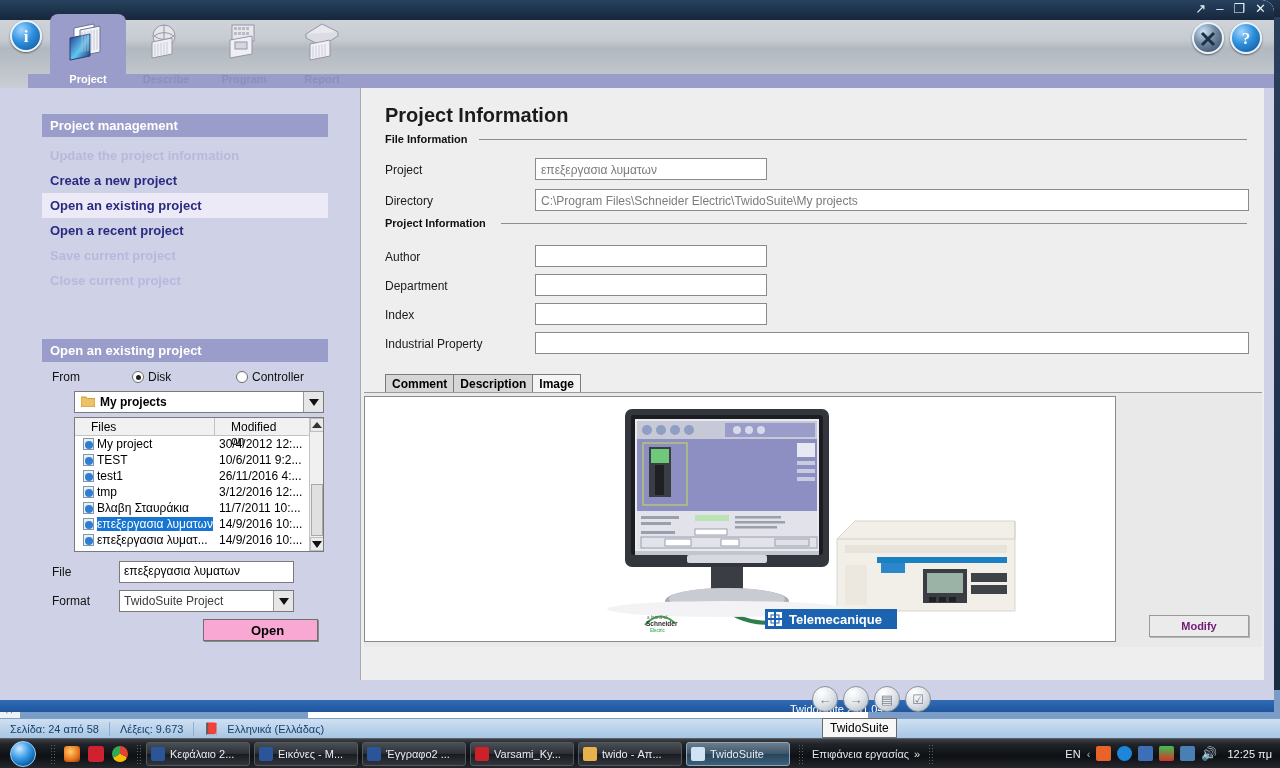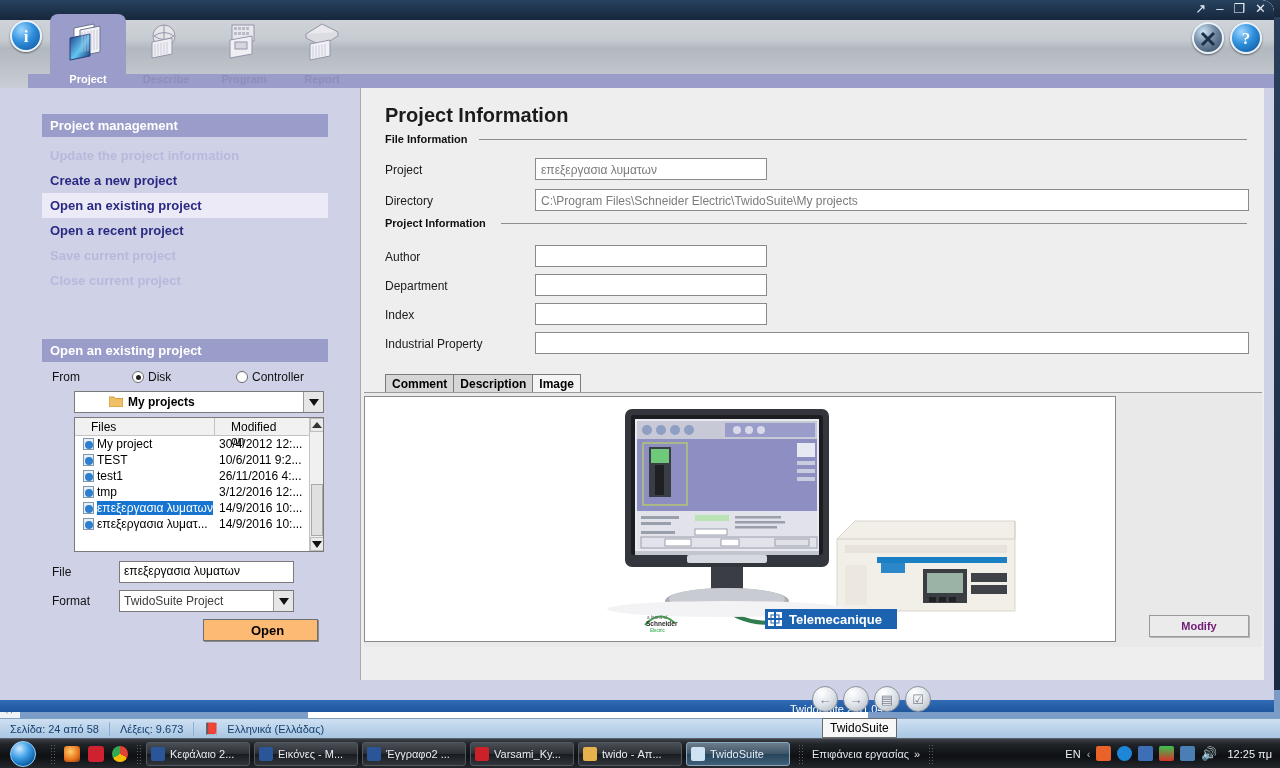--- a/index.html
+++ b/index.html
@@ -105,21 +105,21 @@
   #oe-panel { position:absolute; left:0; top:225px; width:286px; padding-bottom:8px;}
   #oe-body { padding:8px 10px 10px 10px; }
   .row { display:flex; align-items:center; margin-bottom:7px; }
   .lbl-sm { font-size:12px; color:#111; }
   .radio { width:12px; height:12px; border-radius:50%; border:1px solid #6b6b6b;
      background:#fff; display:inline-block; position:relative; margin-right:4px; }
   .radio.on::after { content:""; position:absolute; left:2.5px; top:2.5px; width:5px; height:5px;
      border-radius:50%; background:#222; }
   #combo-folder { margin:2px 0 4px 22px; width:250px; height:22px; background:#fff;
      border:1px solid #7a7a7a; display:flex; align-items:center; font-weight:bold;
-     font-size:12px;padding-left:28px; }
+     font-size:12px; }
   .combo-arrow { margin-left:auto; width:20px; height:20px; background:#e6e6e6;
      border-left:1px solid #9a9a9a; display:flex; align-items:center; justify-content:center; }
   .cv-big { border-left:5px solid transparent; border-right:5px solid transparent;
      border-top:7px solid #111; }
   #filelist { margin-left:22px; width:250px; height:135px; background:#fff;
      border:1px solid #7a7a7a; position:relative; overflow:hidden; }
   #fl-head { display:flex; height:18px; background:#f1f1f1; border-bottom:1px solid #c3c3c3;
      font-size:12px; }
   #fl-head div { padding:2px 16px; }
   .fh1 { width:140px; border-right:1px solid #c3c3c3; }
@@ -136,21 +136,21 @@
   #fl-scroll { position:absolute; right:0; top:0; width:14px; height:133px; background:#f0f0f0;
      border-left:1px solid #c3c3c3; }
   .sb-btn { width:14px; height:14px; background:#eaeaea; border:1px solid #bdbdbd;
      display:flex; align-items:center; justify-content:center; }
   #sb-thumb { position:absolute; left:1px; top:66px; width:12px; height:52px; background:#e0e0e0;
      border:1px solid #a9a9a9; }
   #inp-file { margin-left:0; width:175px; height:22px; background:#fff; border:1px solid #7a7a7a;
      font-size:12px; padding:2px 4px; }
   #combo-format { width:175px; height:22px; background:#fff; border:1px solid #7a7a7a;
      display:flex; align-items:center; font-size:12px; color:#3d3d3d; padding-left:4px; }
-  #btn-open { margin-left:auto; width:115px; height:22px; background:#fdba74;
+  #btn-open { margin-left:auto; width:115px; height:22px; background:#f9a8d4;
      border:1px solid #6f6f6f; box-shadow: 1px 1px 0 #8a8a8a; font-size:13px; font-weight:bold;
      display:flex; align-items:center; justify-content:center;padding-left:14px; }
 
   
   #pi-title { position:absolute; left:24px; top:16px; font-size:20px; font-weight:bold; color:#1b1b1b; }
   .grouphdr { position:absolute; font-size:11px; font-weight:bold; color:#111; }
   .groupline { position:absolute; height:1px; background:#8d8d8d; }
   .fld-label { position:absolute; font-size:12px; color:#1b1b1b; }
   .fld { position:absolute; height:22px; background:#ffffff; border:1px solid #8a8a8a;
      font-size:12px; color:#7b7b7b; padding:2px 5px; line-height:18px; overflow:hidden;
@@ -436,20 +436,27 @@
                     <span class="nmtxt">test1</span>
                   </span>
                 <span class="dt">26/11/2016 4:...</span>
               </div>
               <div class="fl-row">
                 <span class="nm">
                     <span class="fileicon"></span>
                     <span class="nmtxt">tmp</span>
                   </span>
                 <span class="dt">3/12/2016 12:...</span>
+              </div>
+              <div class="fl-row">
+                <span class="nm">
+                    <span class="fileicon"></span>
+                    <span class="nmtxt">Βλαβη Σταυράκια</span>
+                  </span>
+                <span class="dt">11/7/2011 10:...</span>
               </div>
               <div class="fl-row sel">
                 <span class="nm">
                     <span class="fileicon"></span>
                     <span class="nmtxt">επεξεργασια λυματων</span>
                   </span>
                 <span class="dt">14/9/2016 10:...</span>
               </div>
               <div class="fl-row">
                 <span class="nm">

